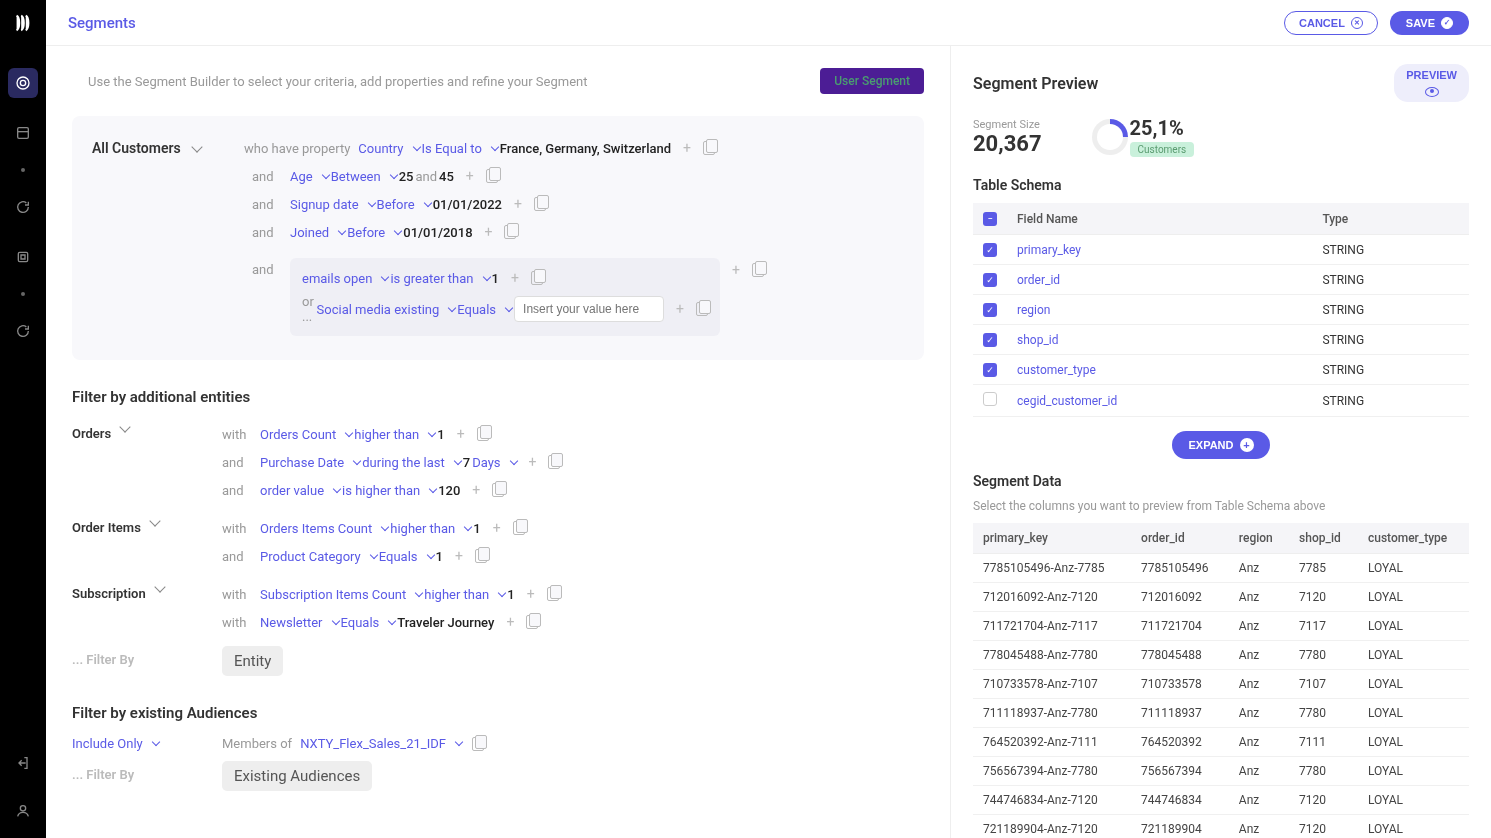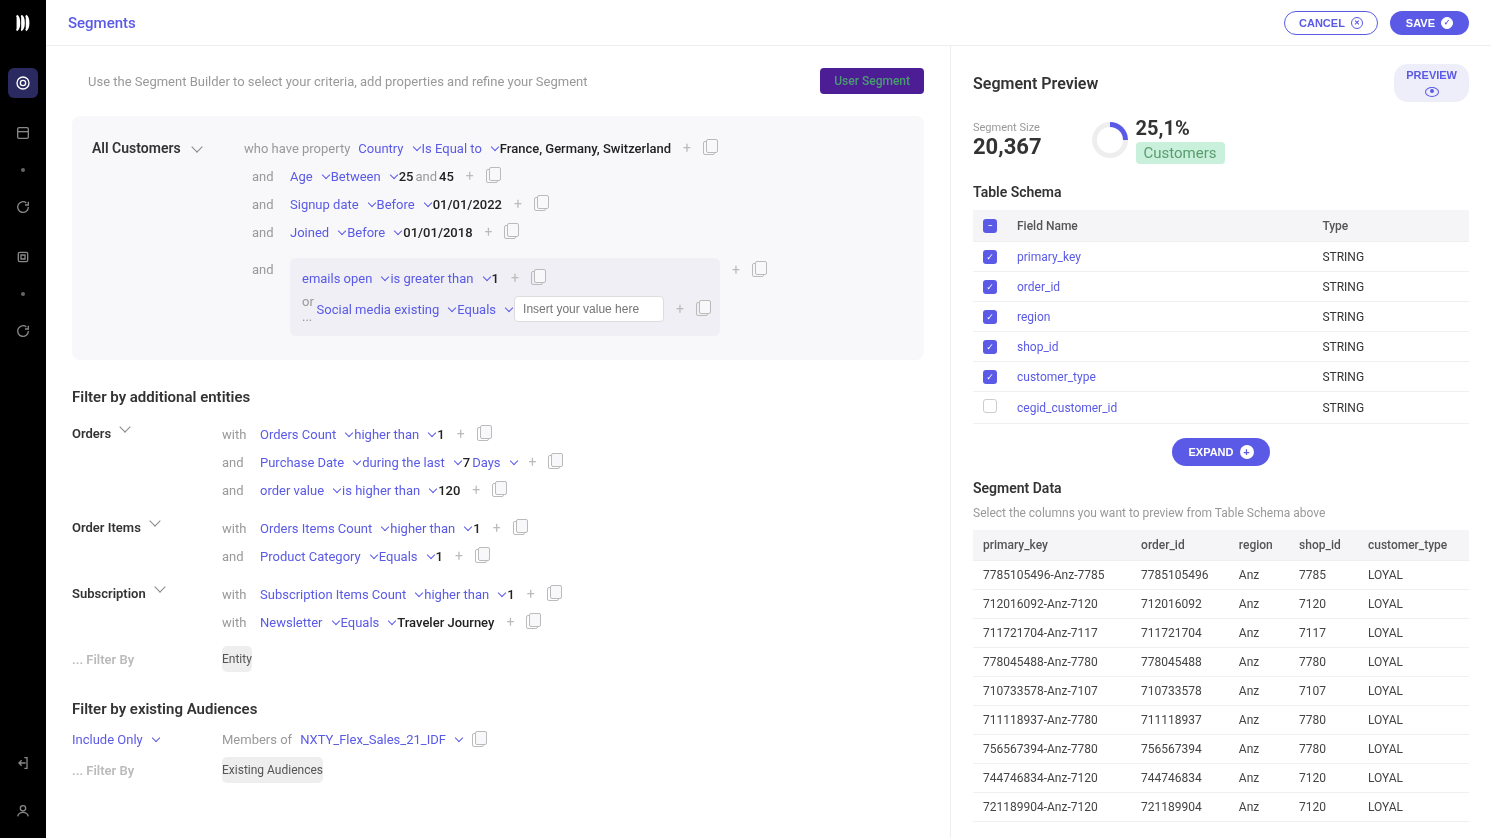--- a/index.html
+++ b/index.html
@@ -46,37 +46,37 @@
 .copy::before{content:""; position:absolute; top:-3px; left:2px; width:10px; height:12px; border:1px solid #bbb; border-radius:2px; background:#f8f8fb;}
 .row-actions { display:flex; align-items:center; gap:10px; margin-left:8px;}
 .indent-box { background:#efeff5; border-radius:6px; padding:8px 12px; margin-left:50px; margin-top:6px;}
 .indent-box .row { padding:4px 0;}
 .inp { border:1px solid #ddd; border-radius:4px; padding:5px 8px; font-size:12px; color:#999; width:150px;}
 
 .section-title { font-size:15px; font-weight:600; margin-top:28px; margin-bottom:14px;}
 .entity-block { display:flex; gap:20px; margin-bottom:10px;}
 .entity-name { width:130px; font-weight:600; font-size:13px; display:flex; align-items:flex-start; gap:6px; padding-top:6px;}
 .entity-rows { flex:1;}
-.chip { background:#eee; color:#555; padding:6px 0; border-radius:5px; font-size:12px; display:inline-block; cursor:pointer;}
+.chip { background:#eee; color:#555; padding:6px 12px; border-radius:5px; font-size:15px; display:inline-block; cursor:pointer;}
 .filterby { color:#bbb; font-size:13px;}
 
 
 .rhdr { display:flex; align-items:center; margin-bottom:8px;}
 .rtitle { font-size:16px; font-weight:600;}
 .preview-btn { margin-left:auto; background:#eeeefb; color:#5a5ae6; border:none; border-radius:14px; padding:5px 12px; font-size:11px; font-weight:600; display:flex; align-items:center; gap:6px; cursor:pointer;flex-direction:column;}
 .eye { width:14px; height:10px; border:1.5px solid currentColor; border-radius:60% 60% 60% 60%; position:relative;}
 .eye::after{content:""; position:absolute; top:1px; left:4px; width:4px; height:4px; border-radius:50%; background:currentColor;}
 .stats { display:flex; gap:50px; align-items:center; margin:14px 0 20px;}
 .stat-label { font-size:11px; color:#999;}
 .stat-val { font-size:22px; font-weight:700;}
 .donut { width:36px; height:36px; border-radius:50%; background: conic-gradient(#5a5ae6 0 25%, #eee 25% 100%); position:relative;}
 .donut::after{content:""; position:absolute; inset:5px; background:#fff; border-radius:50%;}
-.pct-wrap{ display:flex; align-items:center; gap:8px;}
+.pct-wrap{ display:flex; align-items:center; gap:2px;}
 .pct { font-size:20px; font-weight:700;}
-.cust-tag { background:#c9f0db; color:#5a9c70; font-size:15px; padding:2px 8px; border-radius:4px; margin-top:2px; display:inline-block;}
+.cust-tag { background:#c9f0db; color:#5a9c70; font-size:10px; padding:2px 8px; border-radius:4px; margin-top:2px; display:inline-block;}
 
 .subhdr { font-size:14px; font-weight:600; margin:4px 0 10px;}
 .tbl { width:100%; border-collapse:collapse; font-size:12px;}
 .tbl th { text-align:left; padding:8px 10px; background:#f5f5f8; font-weight:500; color:#555; border-bottom:1px solid #eee;}
 .tbl td { padding:7px 10px; border-bottom:1px solid #f0f0f0;}
 .cb { width:14px; height:14px; border-radius:3px; display:inline-flex; align-items:center; justify-content:center; font-size:9px; color:#fff;}
 .cb.checked { background:#5a5ae6;}
 .cb.minus { background:#5a5ae6;}
 .cb.empty { border:1.5px solid #ccc; background:#fff;}
 .fieldname { color:#5a5ae6;}
@@ -570,20 +570,27 @@
                 <td>LOYAL</td>
               </tr>
               <tr>
                 <td>711118937-Anz-7780</td>
                 <td>711118937</td>
                 <td>Anz</td>
                 <td>7780</td>
                 <td>LOYAL</td>
               </tr>
               <tr>
+                <td>764520392-Anz-7111</td>
+                <td>764520392</td>
+                <td>Anz</td>
+                <td>7111</td>
+                <td>LOYAL</td>
+              </tr>
+              <tr>
                 <td>756567394-Anz-7780</td>
                 <td>756567394</td>
                 <td>Anz</td>
                 <td>7780</td>
                 <td>LOYAL</td>
               </tr>
               <tr>
                 <td>744746834-Anz-7120</td>
                 <td>744746834</td>
                 <td>Anz</td>

